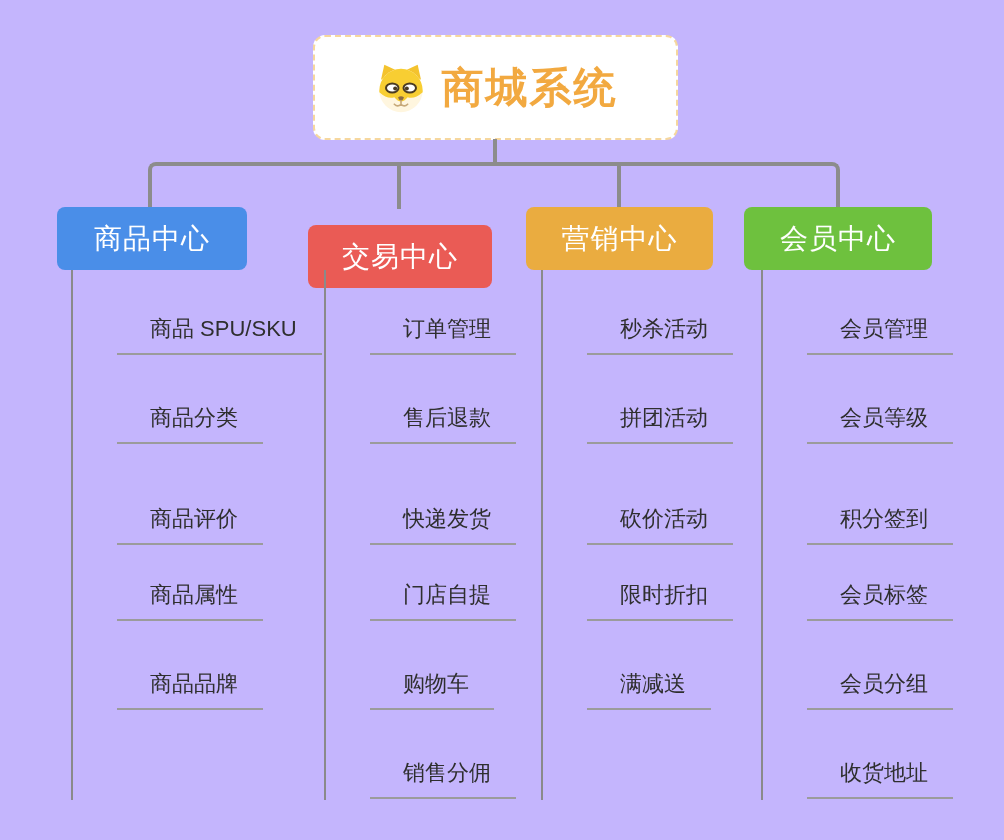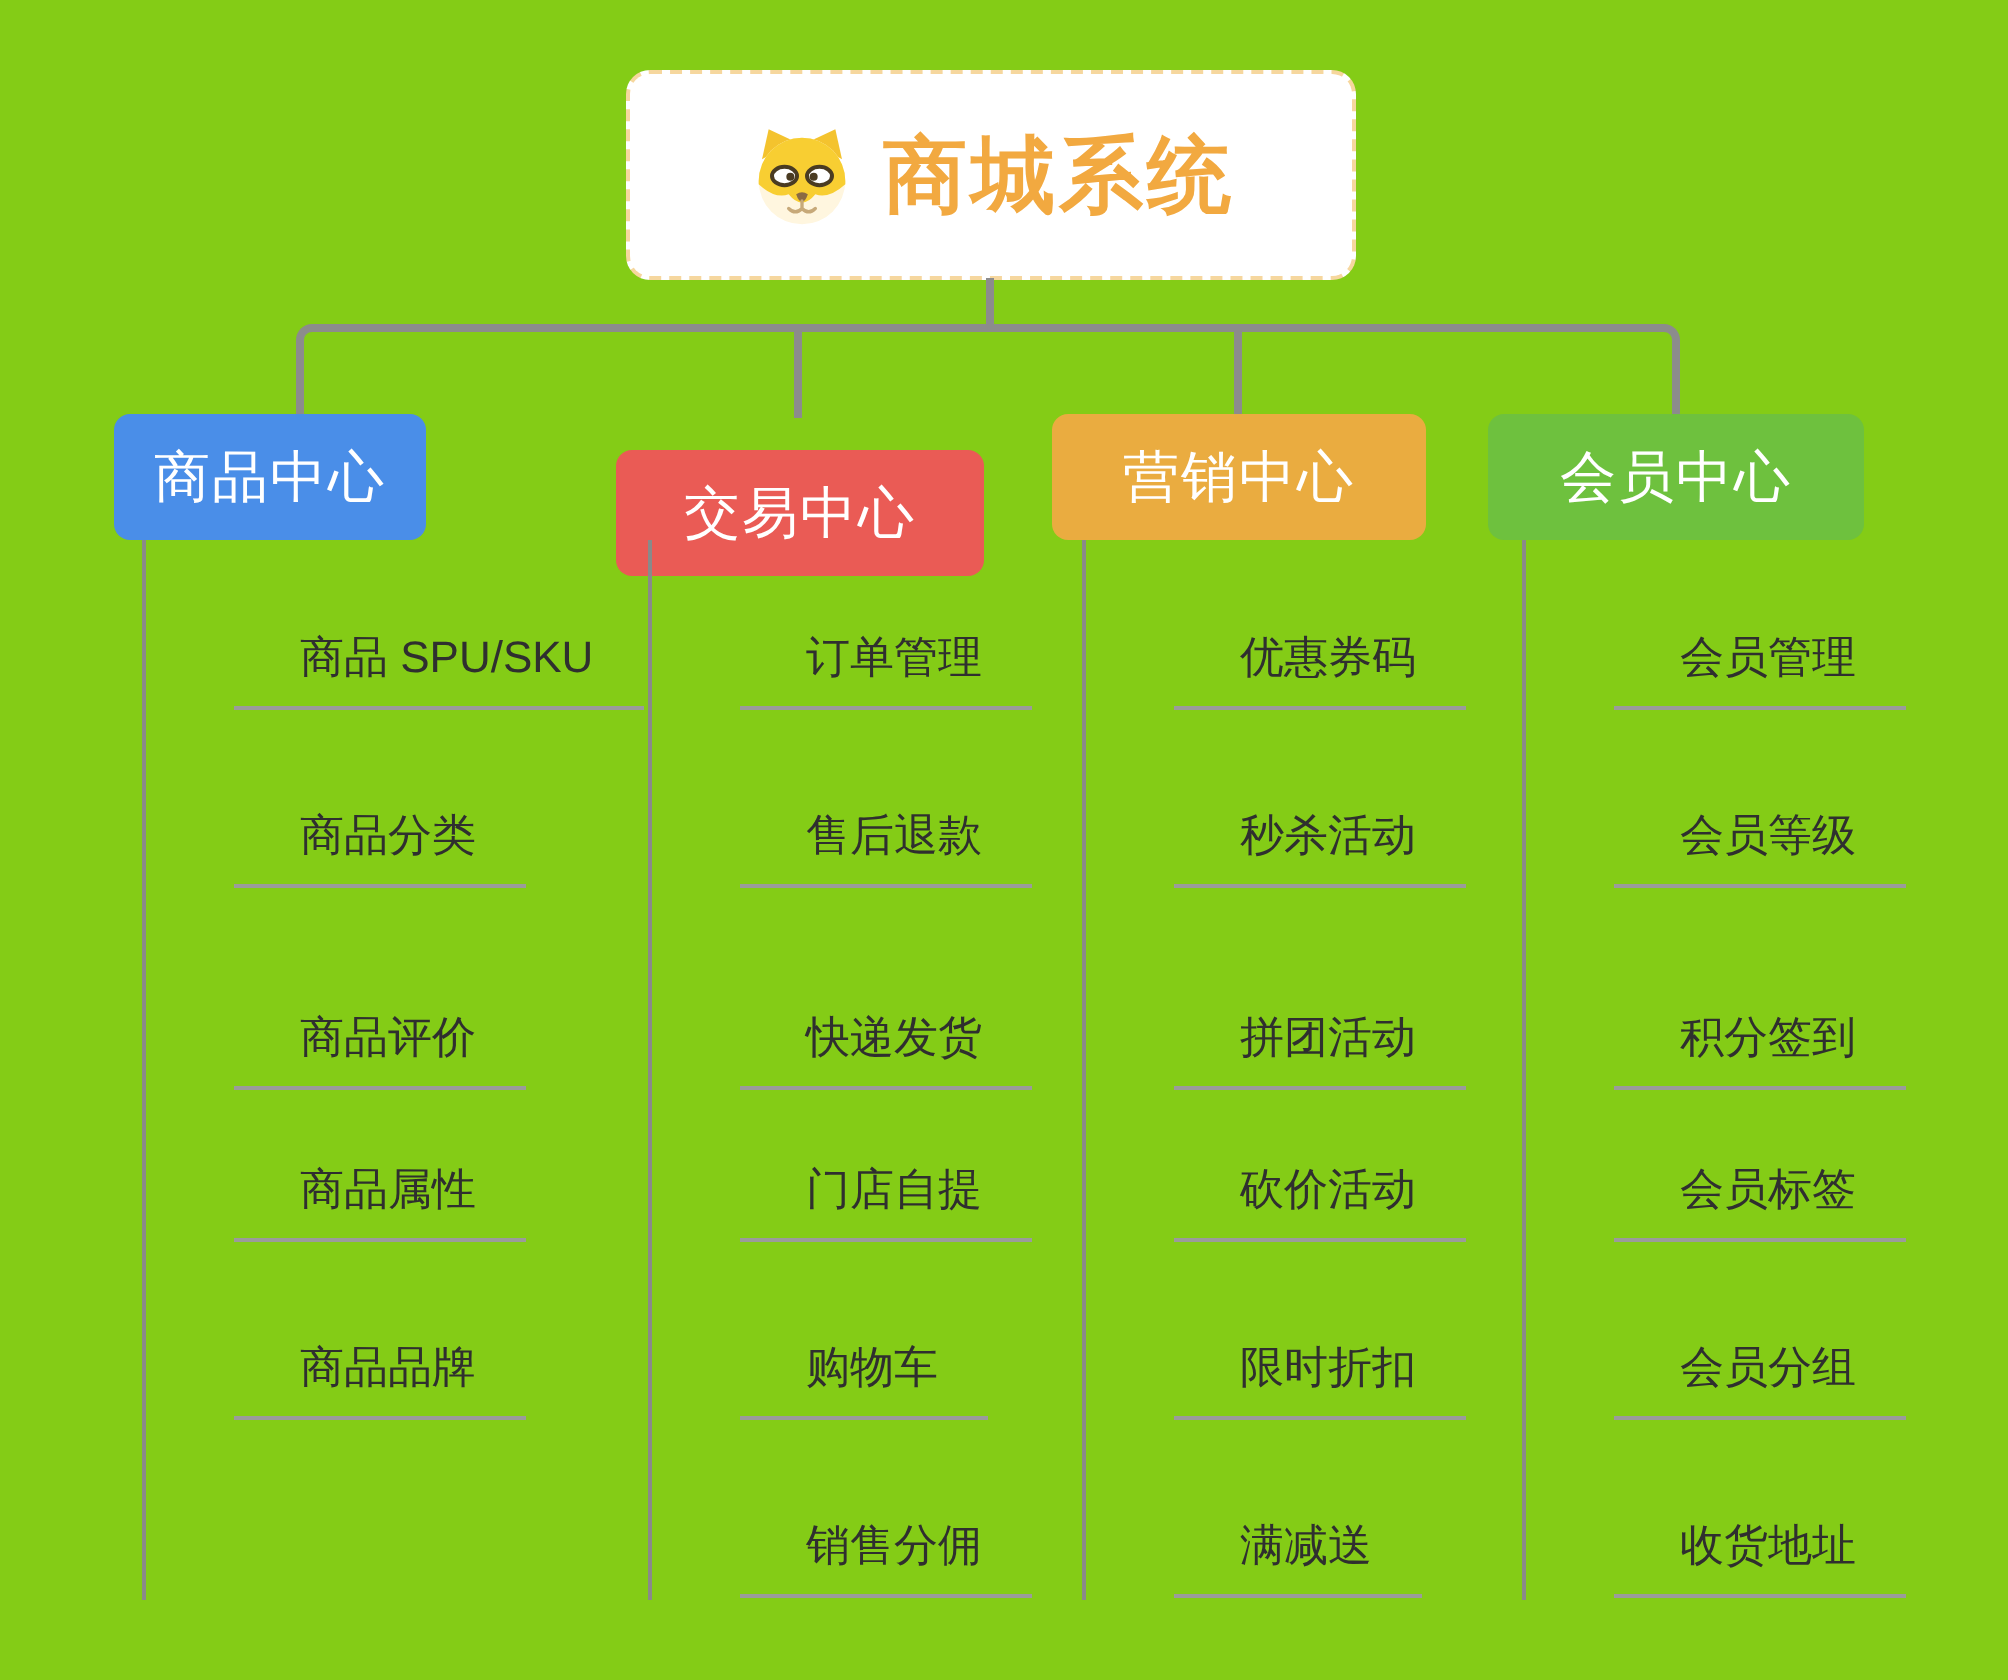--- a/index.html
+++ b/index.html
@@ -1,17 +1,17 @@
 <!DOCTYPE html>
 <html><head>
 <meta charset="utf-8">
 <style>
   html,body{margin:0;padding:0;}
   body{font-family:"Liberation Sans","DejaVu Sans",sans-serif;background:#f6f6f6;}
-  .canvas{position:relative;width:1004px;height:840px;background:#84cc16;overflow:hidden;}
+  .canvas{position:relative;width:1004px;height:840px;background:#c4b5fd;overflow:hidden;}
 
   
   .root-node{
     position:absolute;left:313px;top:35px;width:365px;height:105px;
     background:#ffffff;border:2px dashed #f6d79e;border-radius:12px;
     box-sizing:border-box;display:flex;align-items:center;justify-content:center;gap:14px;
   }
   .root-title{font-size:42px;font-weight:600;color:#f2a940;letter-spacing:2px;white-space:nowrap;}
   .root-icon{width:54px;height:50px;flex:0 0 auto;}
 
@@ -29,21 +29,21 @@
   .conn-drop{top:162px;width:4px;height:47px;background:#8c8c8c;}
   .conn-drop-2{left:397px;}
   .conn-drop-3{left:617px;}
 
   
   .branch-node{
     position:absolute;top:207px;height:63px;border-radius:8px;
     display:flex;align-items:center;justify-content:center;
     color:#ffffff;font-size:28px;letter-spacing:1px;white-space:nowrap;cursor:default;
   }
-  .branch-1{left:57px;width:156px;}
+  .branch-1{left:57px;width:190px;}
   .branch-2{left:308px;width:184px;}
   .branch-3{left:526px;width:187px;}
   .branch-4{left:744px;width:188px;}
 
   
   .leaf-col{
     position:absolute;top:270px;height:530px;width:240px;
     border-left:2px solid #8a8a8a;box-sizing:border-box;
   }
   .leaf-col-1{left:71px;}
@@ -115,21 +115,20 @@
   <div class="leaf-col leaf-col-2">
     <span class="leaf">订单管理</span>
     <span class="leaf">售后退款</span>
     <span class="leaf">快递发货</span>
     <span class="leaf">门店自提</span>
     <span class="leaf">购物车</span>
     <span class="leaf">销售分佣</span>
   </div>
 
   <div class="leaf-col leaf-col-3">
-    <span class="leaf">优惠券码</span>
     <span class="leaf">秒杀活动</span>
     <span class="leaf">拼团活动</span>
     <span class="leaf">砍价活动</span>
     <span class="leaf">限时折扣</span>
     <span class="leaf">满减送</span>
   </div>
 
   <div class="leaf-col leaf-col-4">
     <span class="leaf">会员管理</span>
     <span class="leaf">会员等级</span>

